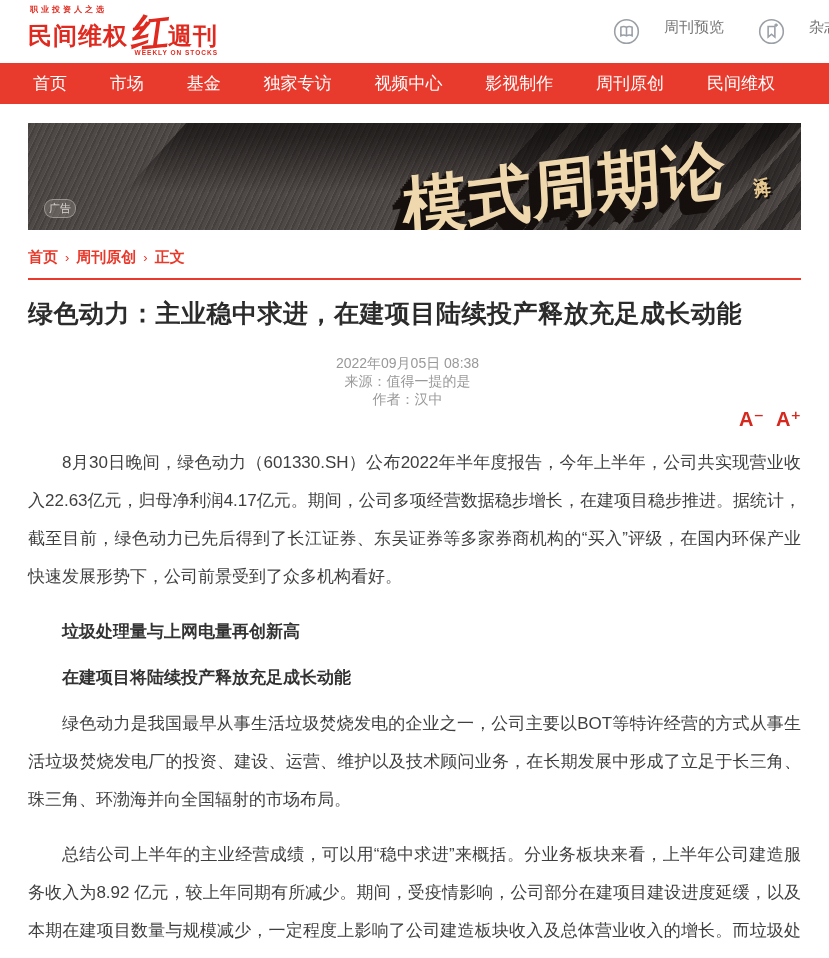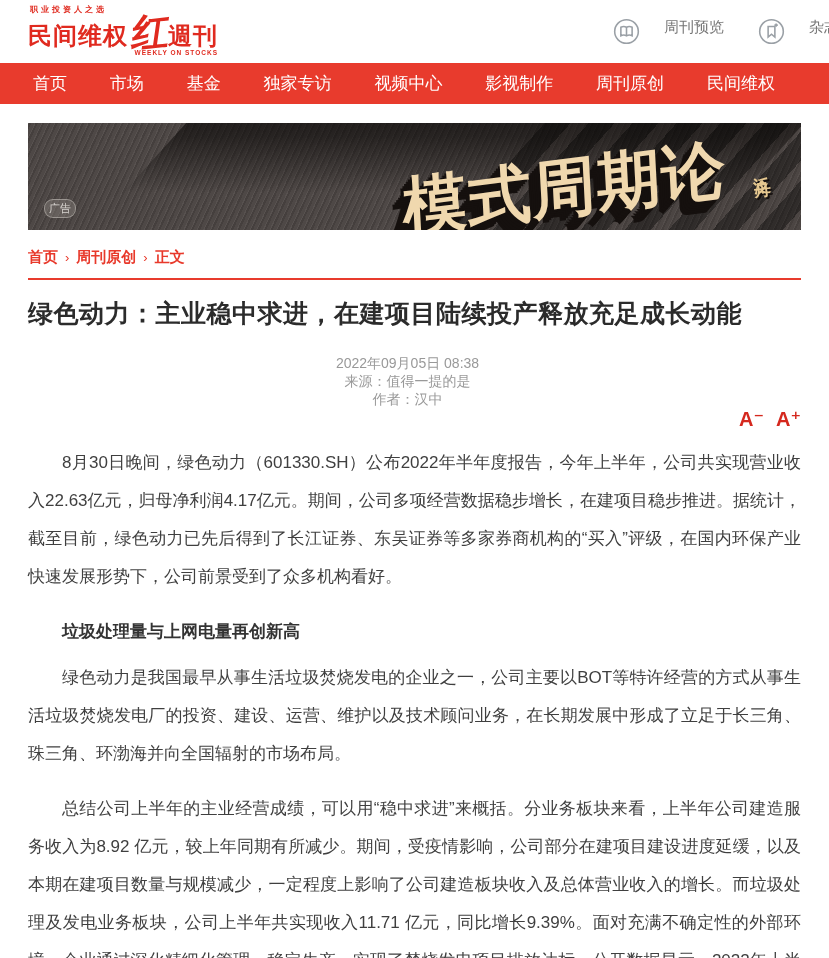--- a/index.html
+++ b/index.html
@@ -210,16 +210,17 @@
   <span class="meta-item">作者：汉中</span>
   <span class="font-controls">
     <span class="font-btn">A⁻</span>
     <span class="font-btn">A⁺</span>
   </span>
 </div>
 
 <div class="article-body">
   <p>8月30日晚间，绿色动力（601330.SH）公布2022年半年度报告，今年上半年，公司共实现营业收入22.63亿元，归母净利润4.17亿元。期间，公司多项经营数据稳步增长，在建项目稳步推进。据统计，截至目前，绿色动力已先后得到了长江证券、东吴证券等多家券商机构的“买入”评级，在国内环保产业快速发展形势下，公司前景受到了众多机构看好。</p>
   <h3>垃圾处理量与上网电量再创新高</h3>
+  <h3>在建项目将陆续投产释放充足成长动能</h3>
   <p>绿色动力是我国最早从事生活垃圾焚烧发电的企业之一，公司主要以BOT等特许经营的方式从事生活垃圾焚烧发电厂的投资、建设、运营、维护以及技术顾问业务，在长期发展中形成了立足于长三角、珠三角、环渤海并向全国辐射的市场布局。</p>
   <p>总结公司上半年的主业经营成绩，可以用“稳中求进”来概括。分业务板块来看，上半年公司建造服务收入为8.92 亿元，较上年同期有所减少。期间，受疫情影响，公司部分在建项目建设进度延缓，以及本期在建项目数量与规模减少，一定程度上影响了公司建造板块收入及总体营业收入的增长。而垃圾处理及发电业务板块，公司上半年共实现收入11.71 亿元，同比增长9.39%。面对充满不确定性的外部环境，企业通过深化精细化管理，稳定生产，实现了焚烧发电项目排放达标。公开数据显示，2022年上半年，绿色动力共处理生活垃圾549.54万吨，同比增长8.25%；累计发电量为205,247.71万度，同比增长6.09%；累计上网电量为168,781.55万度，同比增长4.82%。值得一提的是，今年上半年公司垃圾处理量与上网电量再创新高。</p>
 
 </div>
 
 </body></html>

